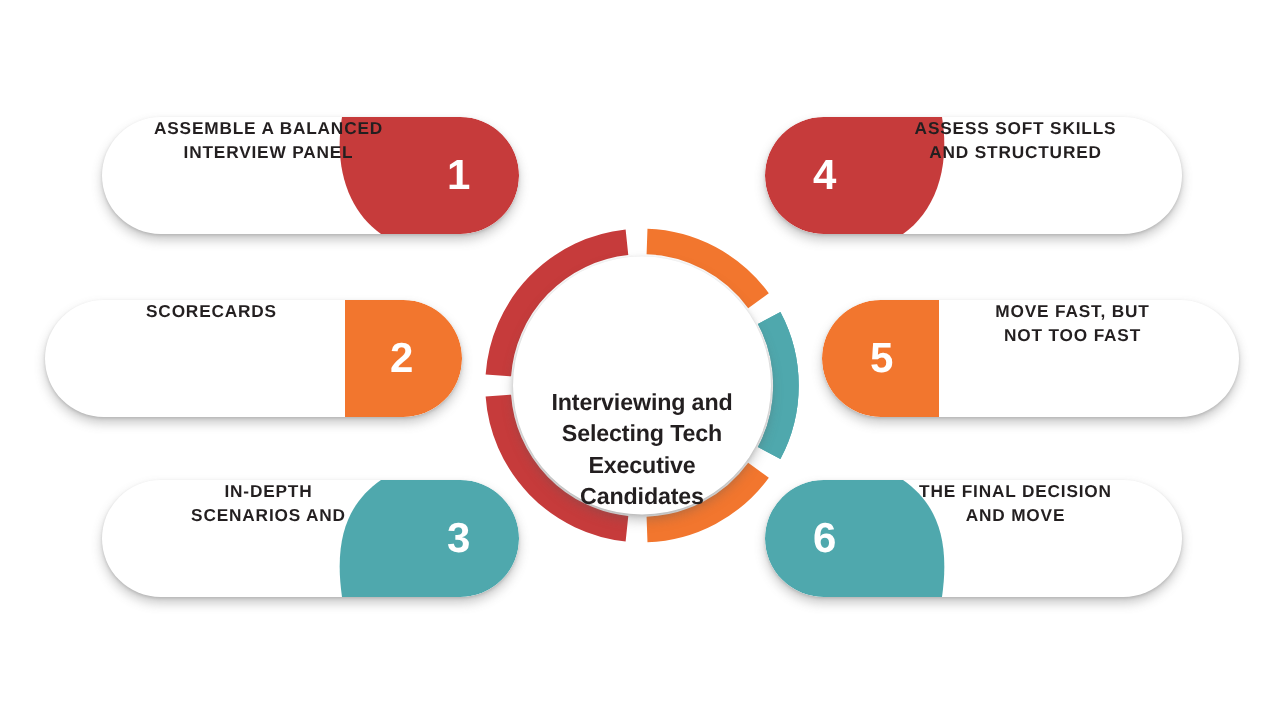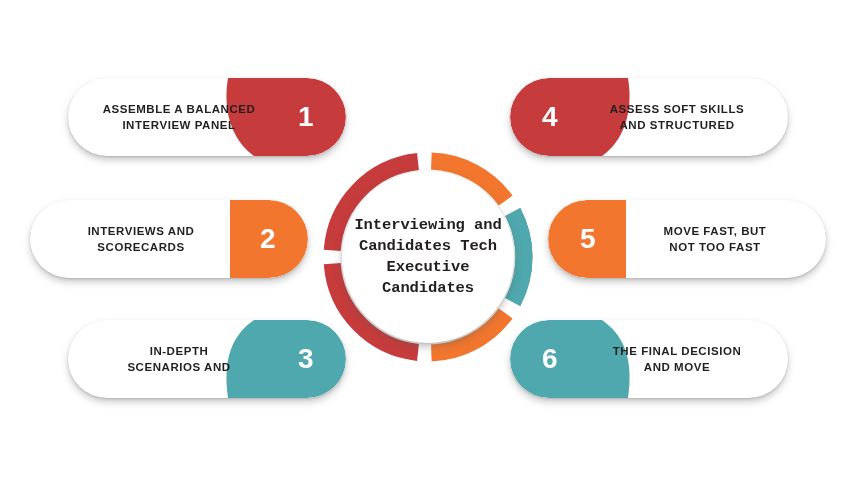--- a/index.html
+++ b/index.html
@@ -52,21 +52,21 @@
     letter-spacing: 0.5px;
     line-height: 1;
   }
   .step-text {
     position: absolute;
     top: 0;
     height: 78px;
     display: flex;
     flex-direction: column;
     align-items: center;
-    justify-content: center;
+    justify-content: flex-start;
     color: #231f20;
     font-size: 11.5px;
     font-weight: bold;
     letter-spacing: 0.55px;
     line-height: 1.42;
     text-align: center;
   }
   .step-text span { display: block; white-space: nowrap; }
 
   
@@ -94,23 +94,22 @@
   #center-disc {
     position: absolute;
     left: 21px;
     top: 21px;
     width: 172px;
     height: 172px;
     border-radius: 50%;
     background: #ffffff;
     box-shadow: 0 4px 8px rgba(90,90,90,0.34), 0 1px 3px rgba(120,120,120,0.25);
     display: flex;
-    align-items: center;
+    align-items: flex-end;
     justify-content: center;
-    font-family: Liberation Mono, monospace;
   }
   #center-title {
     color: #231f20;
     font-size: 15.5px;
     font-weight: bold;
     line-height: 1.35;
     text-align: center;
     letter-spacing: -0.1px;
     padding: 0 10px;
   }
@@ -131,21 +130,20 @@
           <span>ASSEMBLE A BALANCED</span>
           <span>INTERVIEW PANEL</span>
         </div>
       </div>
       <div class="step-card side-left" style="left: 30px; top: 200px; width: 278px;">
         <svg class="card-shape-svg" viewBox="0 0 278 78" preserveAspectRatio="none">
           <path d="M 200 0 L 239 0 A 39 39 0 0 1 239 78 L 200 78 Z" fill="#F2762E"></path>
         </svg>
         <div class="step-number">2</div>
         <div class="step-text">
-          <span>INTERVIEWS AND</span>
           <span>SCORECARDS</span>
         </div>
       </div>
       <div class="step-card side-left" style="left: 68px; top: 320px; width: 278px;">
         <svg class="card-shape-svg" viewBox="0 0 278 78" preserveAspectRatio="none">
           <path d="M 186 0 L 239 0 A 39 39 0 0 1 239 78 L 160 78 C 154 36 166 14 186 0 Z" fill="#4FA8AD"></path>
         </svg>
         <div class="step-number">3</div>
         <div class="step-text">
           <span>IN-DEPTH</span>
@@ -189,20 +187,20 @@
         <path d="M 96.97 202.47 A 96 96 0 0 1 11.23 113.70" stroke="#C63B3B" stroke-width="17" fill="none" stroke-linecap="butt"></path>
         <path d="M 11.23 100.30 A 96 96 0 0 1 96.97 11.53" stroke="#C63B3B" stroke-width="17" fill="none" stroke-linecap="butt"></path>
         <path d="M 184.67 163.43 A 96 96 0 0 1 110.35 202.94" stroke="#F2762E" stroke-width="17" fill="none" stroke-linecap="butt"></path>
         <path d="M 110.35 11.06 A 96 96 0 0 1 184.67 50.57" stroke="#F2762E" stroke-width="17" fill="none" stroke-linecap="butt"></path>
         <path d="M 191.76 61.93 A 96 96 0 0 1 191.76 152.07" stroke="#4FA8AD" stroke-width="17" fill="none" stroke-linecap="butt"></path>
         <path d="M 191.76 61.93 A 96 96 0 0 1 191.76 152.07" stroke="#4FA8AD" stroke-width="17" fill="none" stroke-linecap="butt"></path>
       </svg>
     <div id="center-disc">
       <div id="center-title">
           <span>Interviewing and</span>
-          <span>Candidates Tech</span>
+          <span>Selecting Tech</span>
           <span>Executive</span>
           <span>Candidates</span>
         </div>
     </div>
   </div>
 
 </div>
 
 </body></html>

